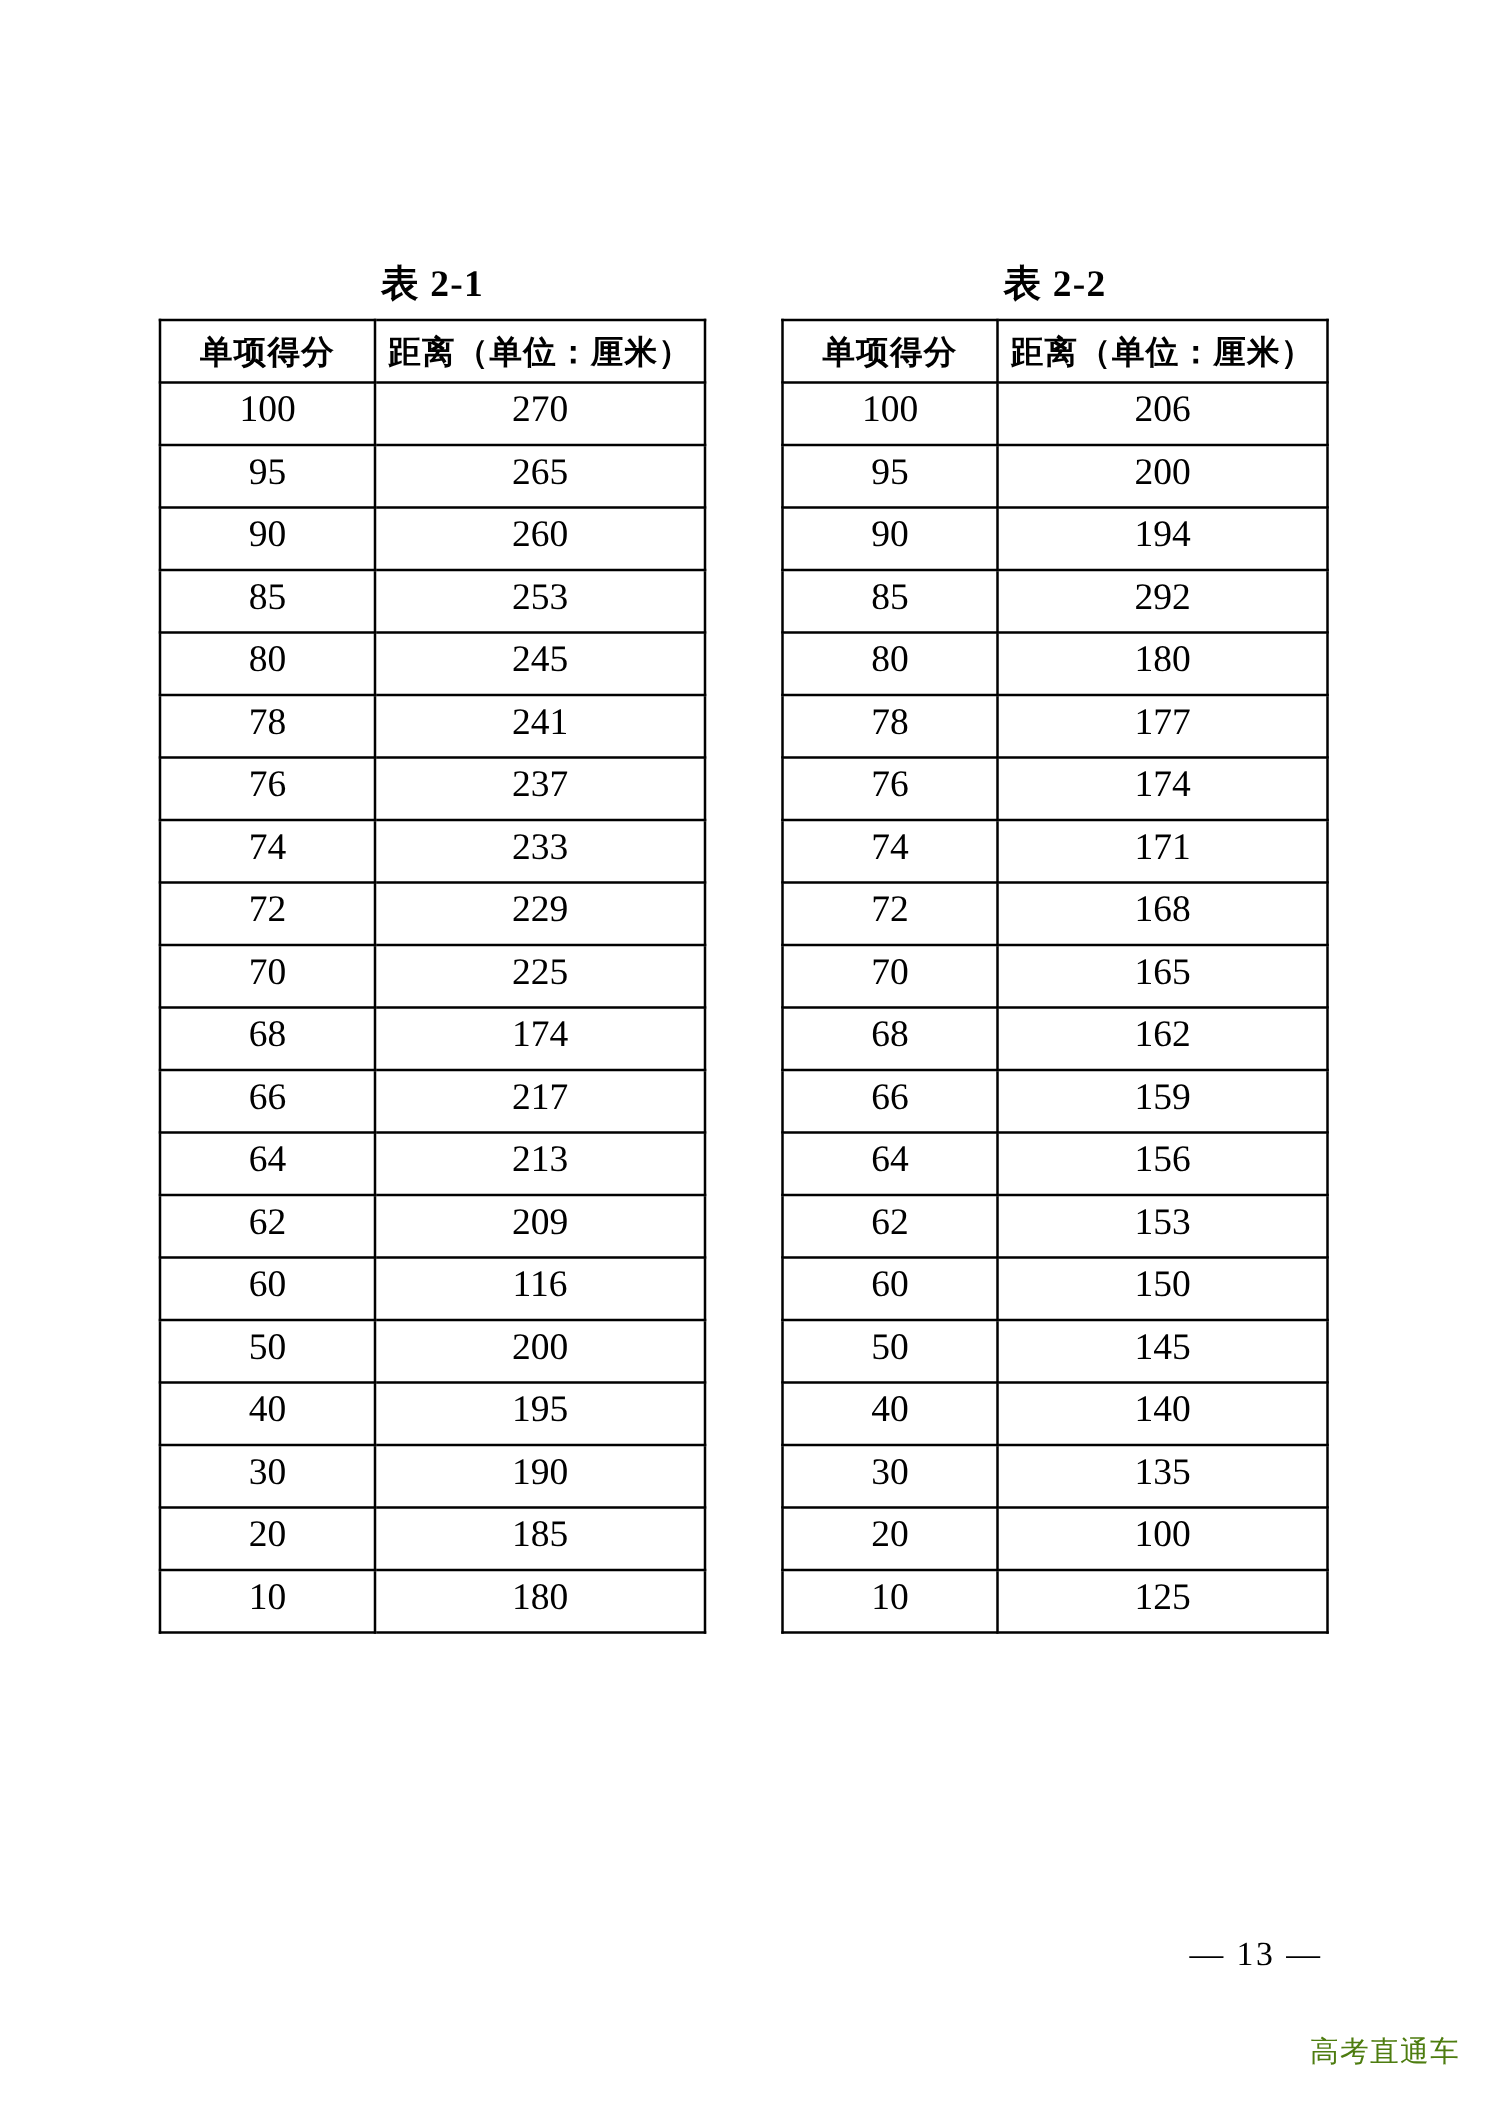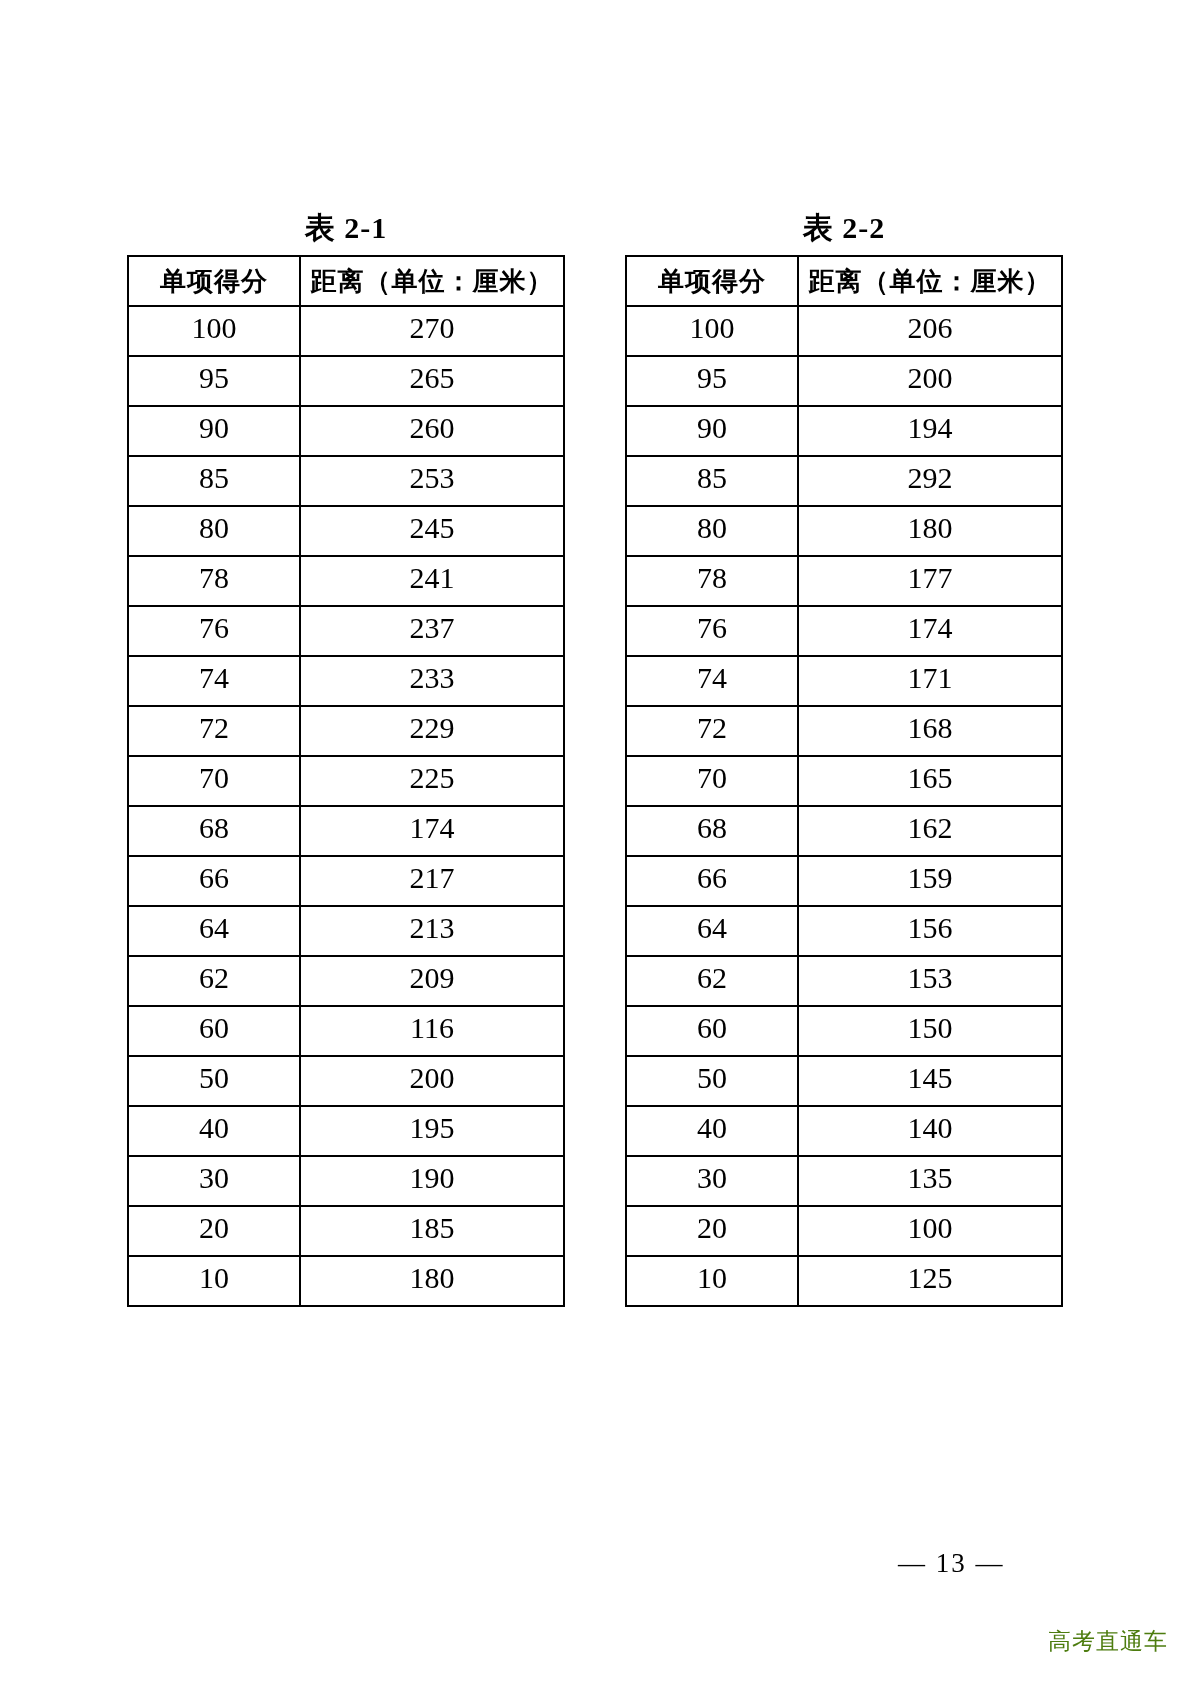--- a/index.html
+++ b/index.html
@@ -66,21 +66,21 @@
     font-size: 30px;
     line-height: 42px;
     vertical-align: top;
   }
   .score-table tbody td:first-child { font-weight: normal; }
   .page-number {
     position: absolute;
     top: 1548px;
     left: 898px;
     width: 160px;
-    text-align: left;
+    text-align: right;
     font-size: 27px;
     letter-spacing: 2px;
     white-space: nowrap;
   }
   .watermark {
     position: absolute;
     top: 1626px;
     left: 1048px;
     font-size: 23px;
     color: #4d7c0f;

